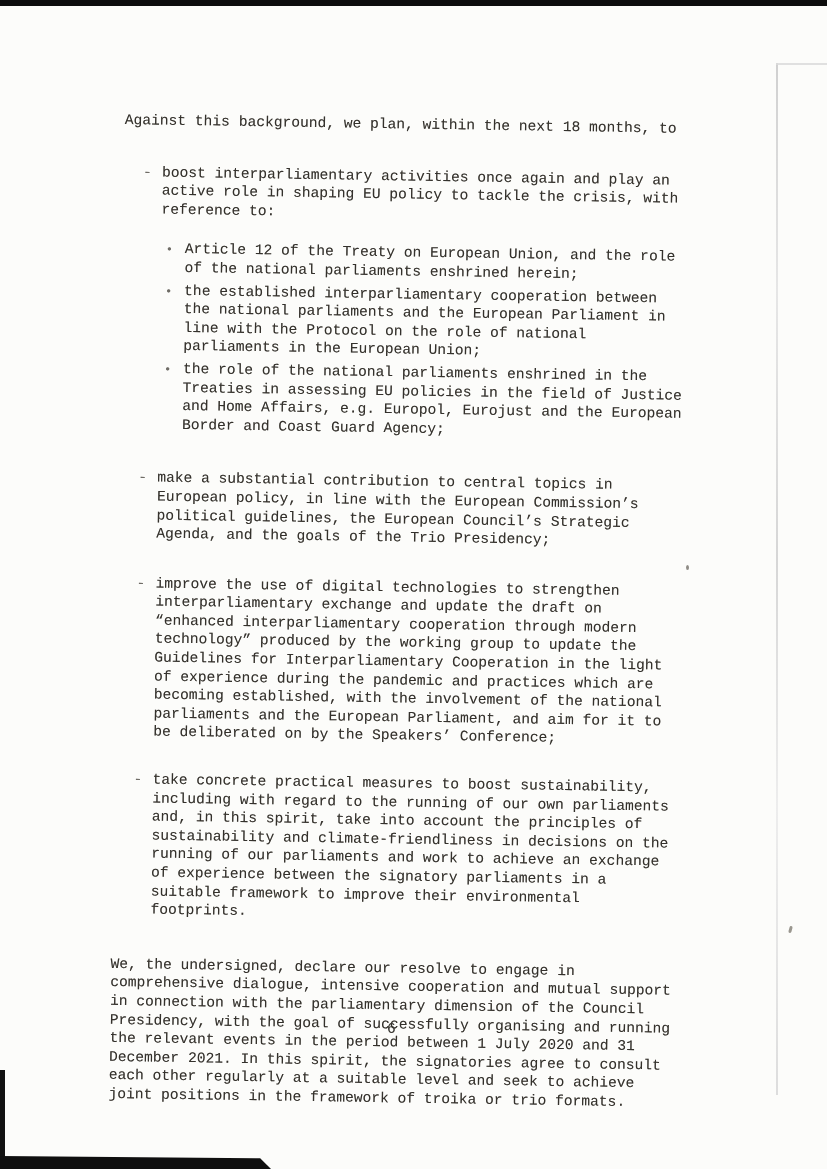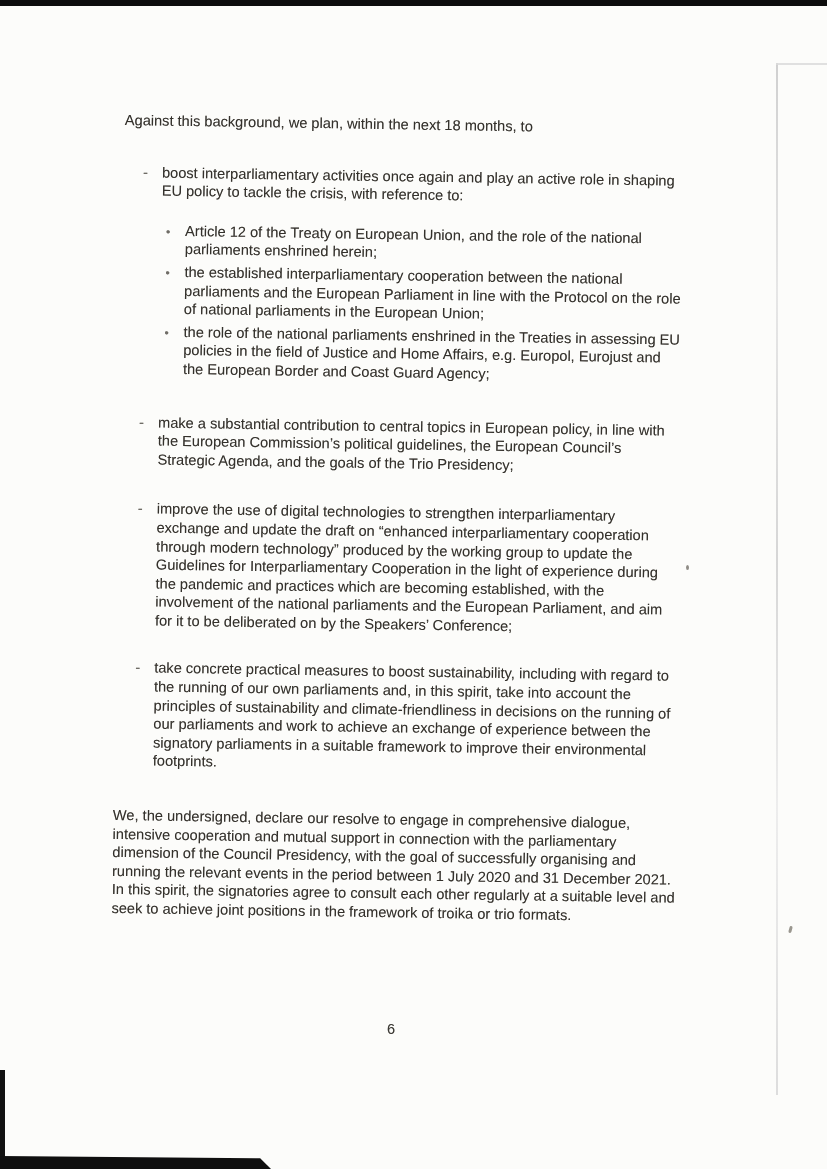--- a/index.html
+++ b/index.html
@@ -6,21 +6,21 @@
     margin: 0;
     padding: 0;
     background: #ffffff;
   }
   .page {
     position: relative;
     width: 827px;
     height: 1169px;
     background: #fcfcfa;
     overflow: hidden;
-    font-family: Liberation Sans, sans-serif;
+    font-family: Liberation Mono, monospace;
   }
   
   .edge-top {
     position: absolute; top: 0; left: 0; width: 100%; height: 6px;
     background: #0d0d0d;
   }
   .edge-left-bottom {
     position: absolute; left: 0; top: 1070px; width: 5px; height: 99px;
     background: #111111;
   }

